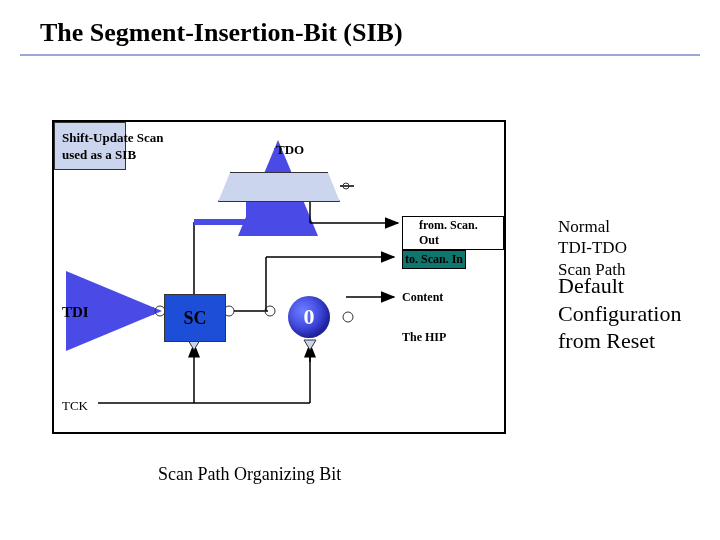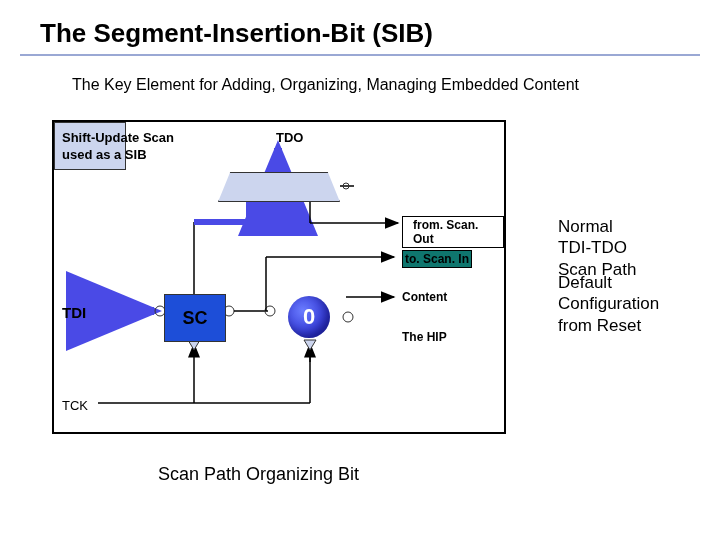--- a/index.html
+++ b/index.html
@@ -1,45 +1,44 @@
 <!DOCTYPE html>
 <html><head>
 <meta charset="utf-8">
 <style>
 body { margin: 0; font-family: Verdana, Arial, sans-serif; background: #fff; width: 720px; height: 540px; overflow: hidden; }
-.slide { width: 720px; height: 540px; position: relative; }
+.slide { width: 720px; height: 540px; position: relative; font-family: Liberation Serif, serif; }
 .title { font-size: 26px; font-weight: bold; color: #000; position: absolute; top: 18px; left: 40px; }
 .title-line { position: absolute; top: 54px; left: 20px; width: 680px; height: 2px; background: #9aa8d4; }
 .subtitle { font-size: 16px; color: #000; position: absolute; top: 76px; left: 72px; }
 .diagram-wrap { position: absolute; top: 120px; left: 52px; width: 450px; height: 310px; border: 2px solid #000; }
 .note1 { position: absolute; top: 180px; left: 558px; font-size: 17px; line-height: 1.25; }
-.note2 { position: absolute; top: 272px; left: 558px; font-size: 17px; line-height: 1.25; }
+.note2 { position: absolute; top: 272px; left: 558px; font-size: 22px; line-height: 1.25; }
 .shiftcell-label { position: absolute; top: 8px; left: 8px; font-size: 13px; font-weight: bold; line-height: 1.3; }
-.tdo-label { position: absolute; top: 8px; left: 222px; font-size: 13px; font-weight: bold; }
+.tdo-label { position: absolute; top: 20px; left: 222px; font-size: 13px; font-weight: bold; }
 .tdi-label { position: absolute; top: 182px; left: 8px; font-size: 15px; font-weight: bold; }
 .tck-label { position: absolute; top: 276px; left: 8px; font-size: 13px; }
-.from-label { position: absolute; top: 94px; left: 348px; font-size: 12px; font-weight: bold; background: #fff; padding: 1px 10px; border: 1px solid #000; }
+.from-label { position: absolute; top: 94px; left: 348px; font-size: 12px; font-weight: bold; background: #fff; padding: 1px 16px; border: 1px solid #000; }
 .to-label { position: absolute; top: 128px; left: 348px; font-size: 12px; font-weight: bold; background: #0f766e; padding: 1px 2px; border: 1px solid #000; }
 .select-label { position: absolute; top: 168px; left: 348px; font-size: 12px; font-weight: bold; }
 .hip-label { position: absolute; top: 208px; left: 348px; font-size: 12px; font-weight: bold; }
 .caption { position: absolute; top: 464px; left: 158px; font-size: 18px; color: #000; }
 svg { position: absolute; top: 0; left: 0; }
 .sc-block { position: absolute; top: 172px; left: 110px; width: 60px; height: 46px; background: #1d4ed8; border: 1px solid #333; display:flex; align-items:center; justify-content:center; font-weight:bold; font-size:18px; }
 .mux-block { position: absolute; background: #ccd5ee; border: 1px solid #333; }
 .mux-big { top: 50px; left: 164px; width: 120px; height: 28px; clip-path: polygon(10% 0, 90% 0, 100% 100%, 0% 100%); }
 .mux-small { top: 172px; left: 220px; width: 70px; height: 46px; background: #ccd5ee; border: 1px solid #333; display:flex; align-items:center; justify-content:flex-start; }
 .circle0 { position:absolute; width:42px; height:42px; border-radius:50%; background: radial-gradient(circle at 35% 35%, #6b7dff, #2a2ecf 70%); top:174px; left:234px; color:#fff; font-weight:bold; font-size:22px; display:flex; align-items:center; justify-content:center; box-shadow: inset -4px -4px 8px rgba(0,0,0,.3); }
 </style>
 </head>
 <body>
 
 <div class="slide">
   <div class="title">The Segment-Insertion-Bit (SIB)</div>
   <div class="title-line"></div>
-  <div class="subtitle">The Key Element for Adding, Organizing, Managing Embedded Content</div>
 
   <div class="note1" style="white-space:pre;margin-top:36px;">Normal
 TDI-TDO
 Scan Path</div>
   <div class="note2" style="white-space:pre;">Default
 Configuration
 from Reset</div>
 
   <div class="diagram-wrap">
     <svg width="450" height="310">

